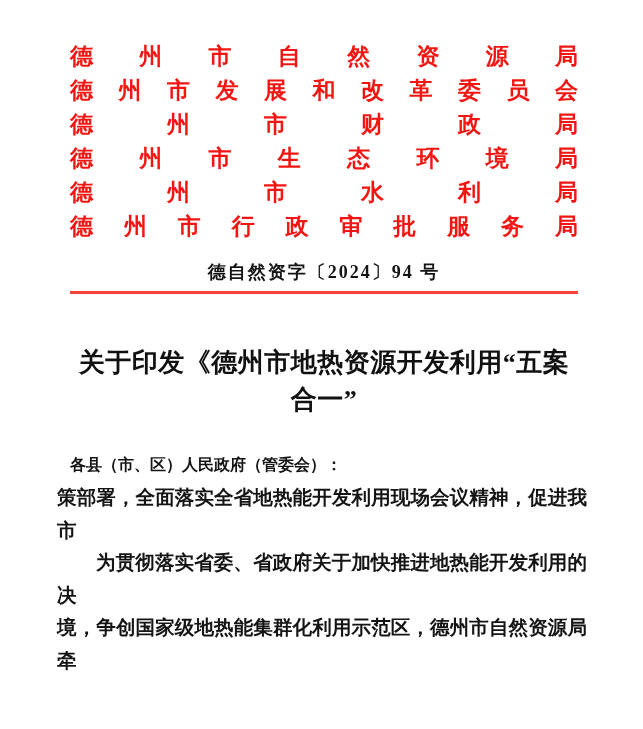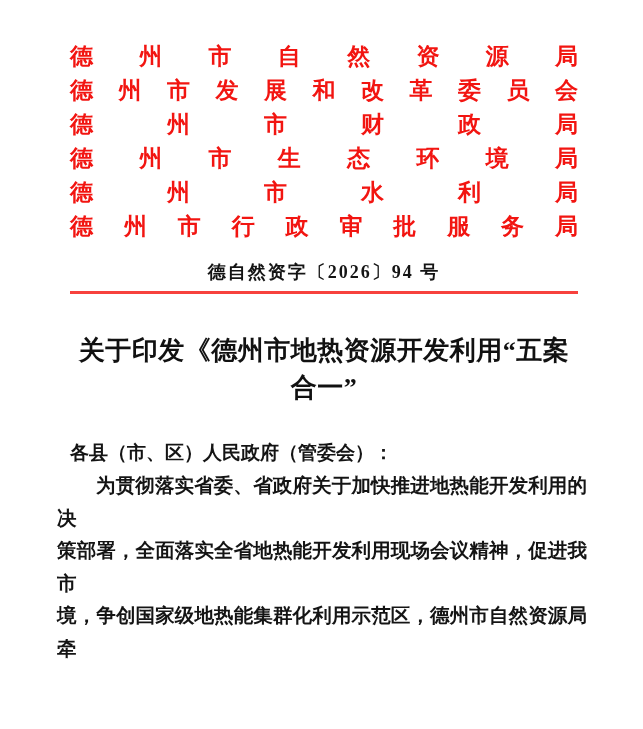--- a/index.html
+++ b/index.html
@@ -36,32 +36,32 @@
     color: #141414;
   }
 
   .divider {
     margin-top: 6px;
     height: 3px;
     background: #f7413d;
   }
 
   .title {
-    margin-top: 38px;
+    margin-top: 50px;
     text-align: center;
     font-size: 26px;
     font-weight: 700;
     line-height: 37px;
     letter-spacing: 0.5px;
     color: #111111;
   }
 
   .salutation {
     margin-top: 34px;
-    font-size: 19px;
+    font-size: 16px;
     font-weight: 700;
     line-height: 26px;
     color: #141414;
   }
 
   
   .body-text {
     margin: 4px -9px 0 -13px;
     font-size: 19.5px;
     font-weight: 700;
@@ -134,31 +134,31 @@
           <span>行</span>
           <span>政</span>
           <span>审</span>
           <span>批</span>
           <span>服</span>
           <span>务</span>
           <span>局</span>
         </div>
     </div>
 
-    <div class="doc-number">德自然资字〔2026〕94 号</div>
+    <div class="doc-number">德自然资字〔2024〕94 号</div>
 
     <div class="divider"></div>
 
     <div class="title">
       <div>关于印发《德州市地热资源开发利用“五案合一”</div>
     </div>
 
     <div class="salutation">各县（市、区）人民政府（管委会）：</div>
 
     <div class="body-text">
+      <div class="bline just">策部署，全面落实全省地热能开发利用现场会议精神，促进我市</div>
       <div class="bline just indent">为贯彻落实省委、省政府关于加快推进地热能开发利用的决</div>
-      <div class="bline just">策部署，全面落实全省地热能开发利用现场会议精神，促进我市</div>
       <div class="bline just">境，争创国家级地热能集群化利用示范区，德州市自然资源局牵</div>
 
     </div>
 
   </div>
 </div>
 
 </body></html>

